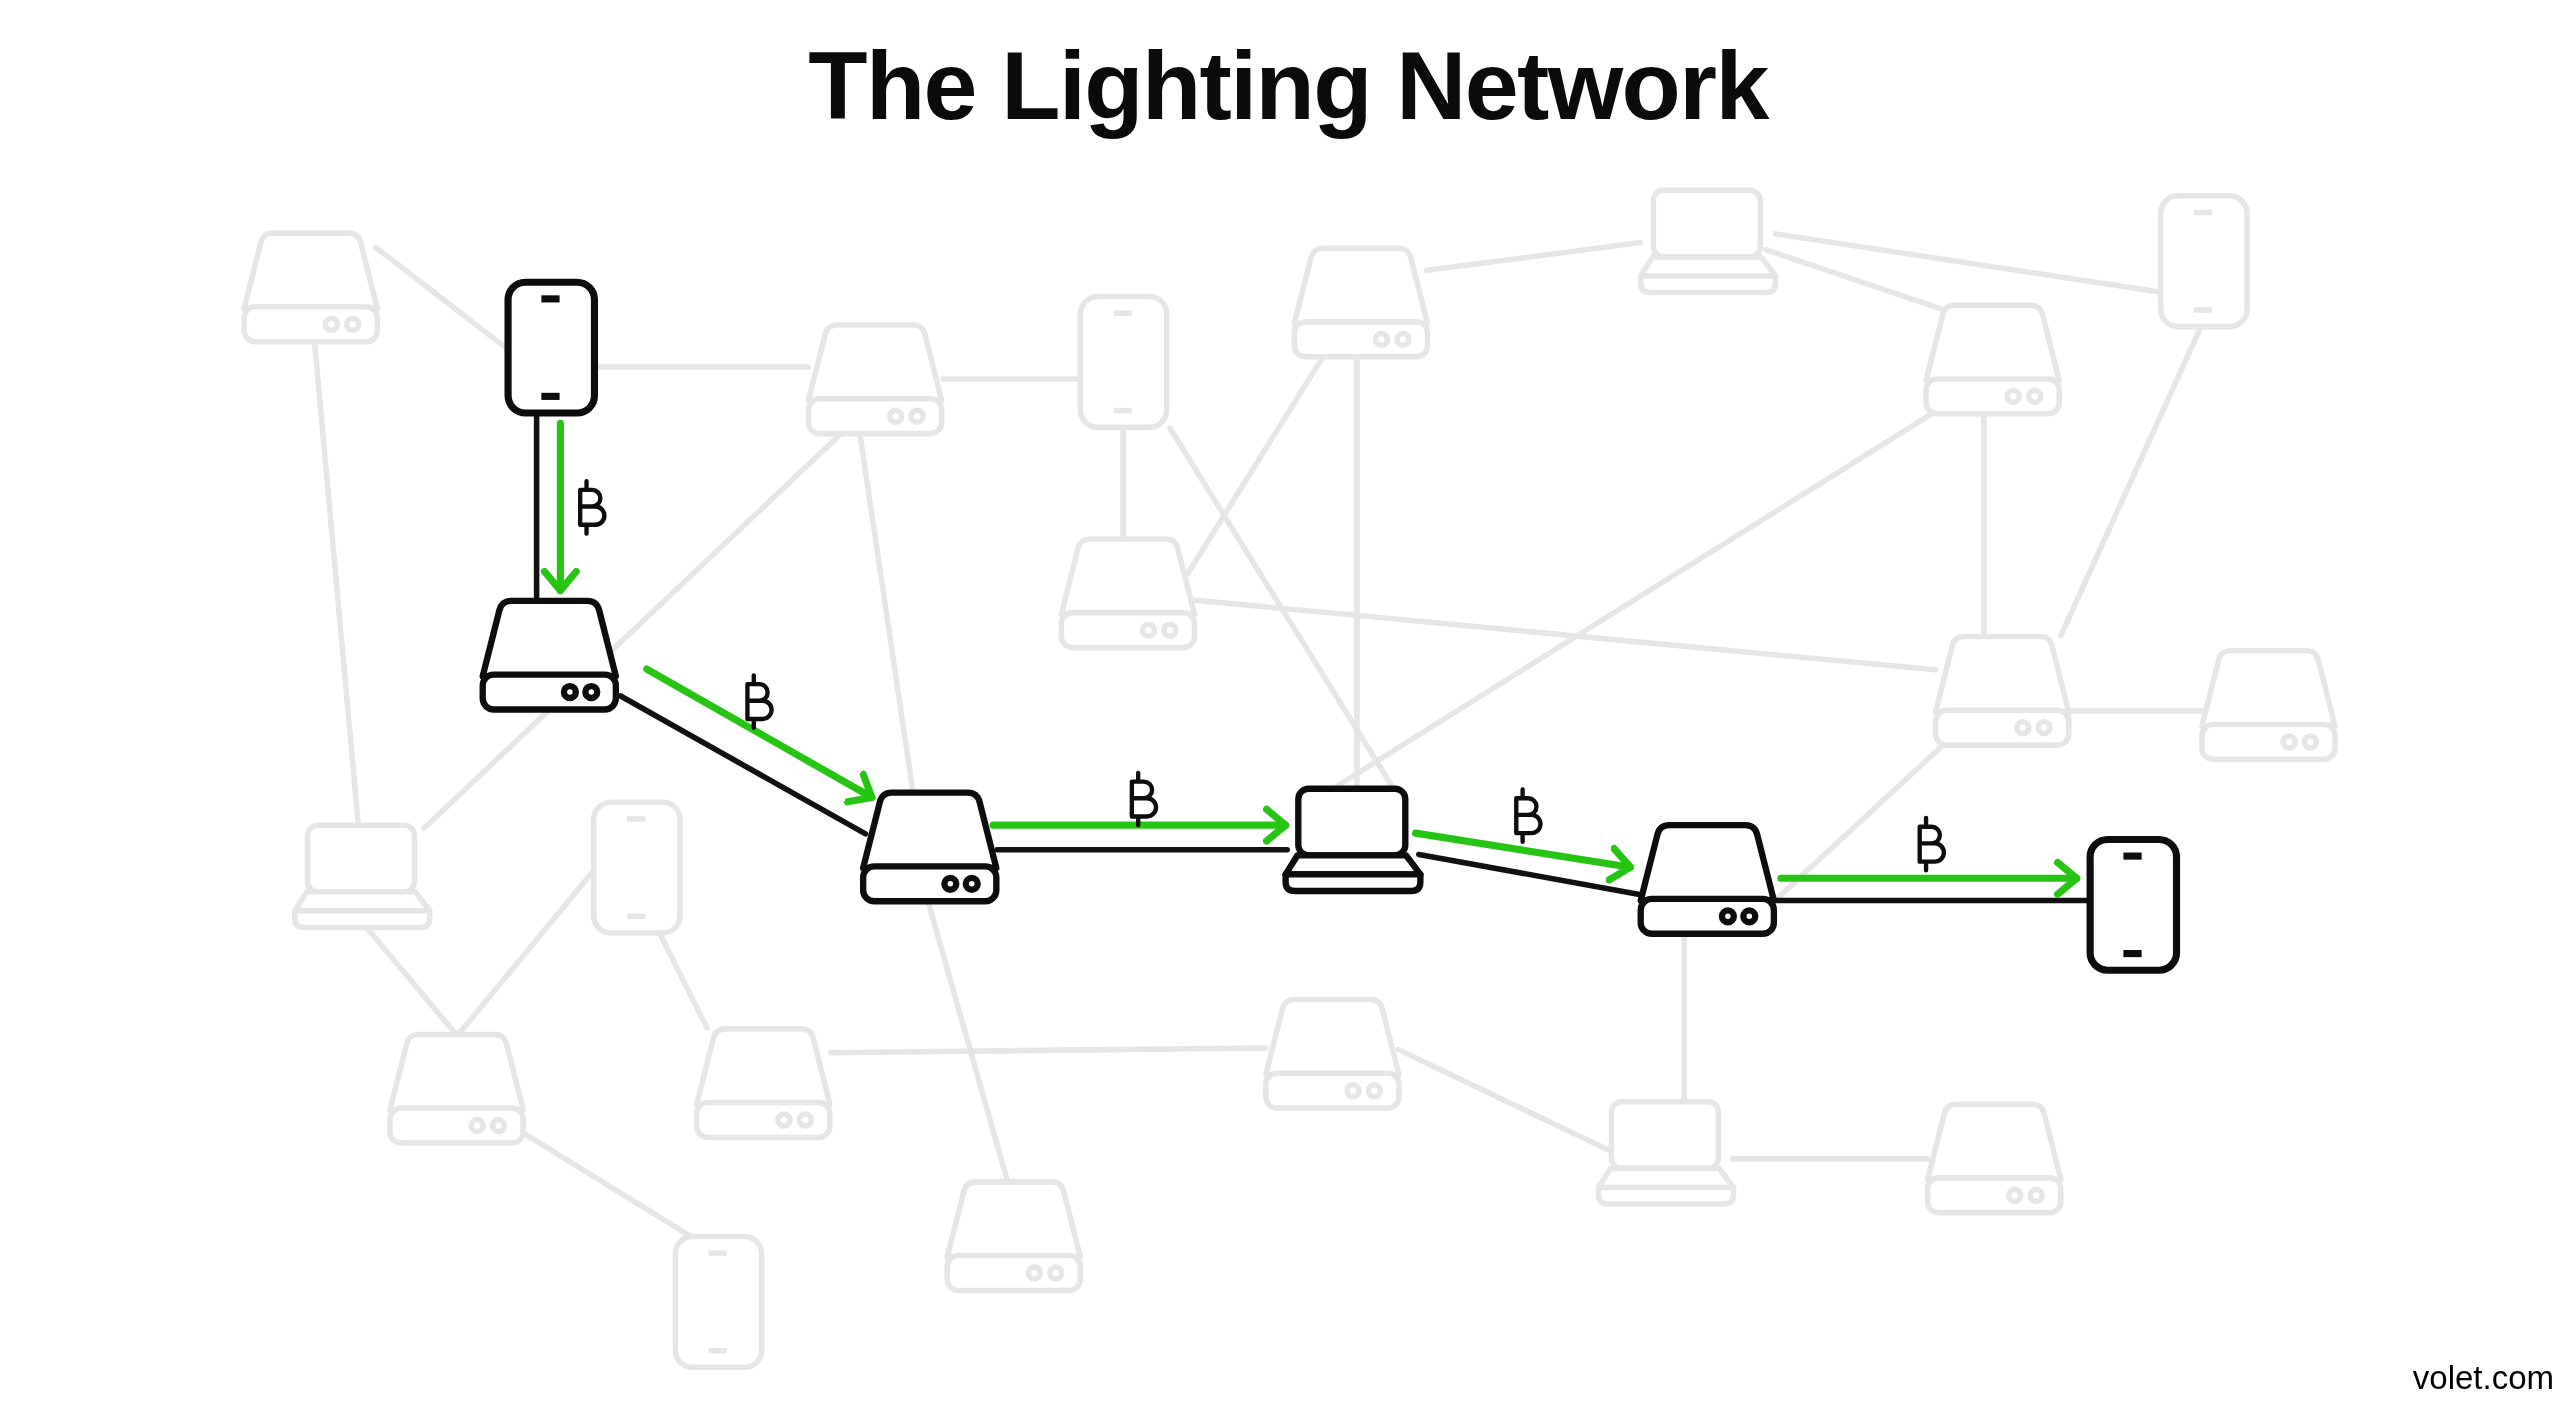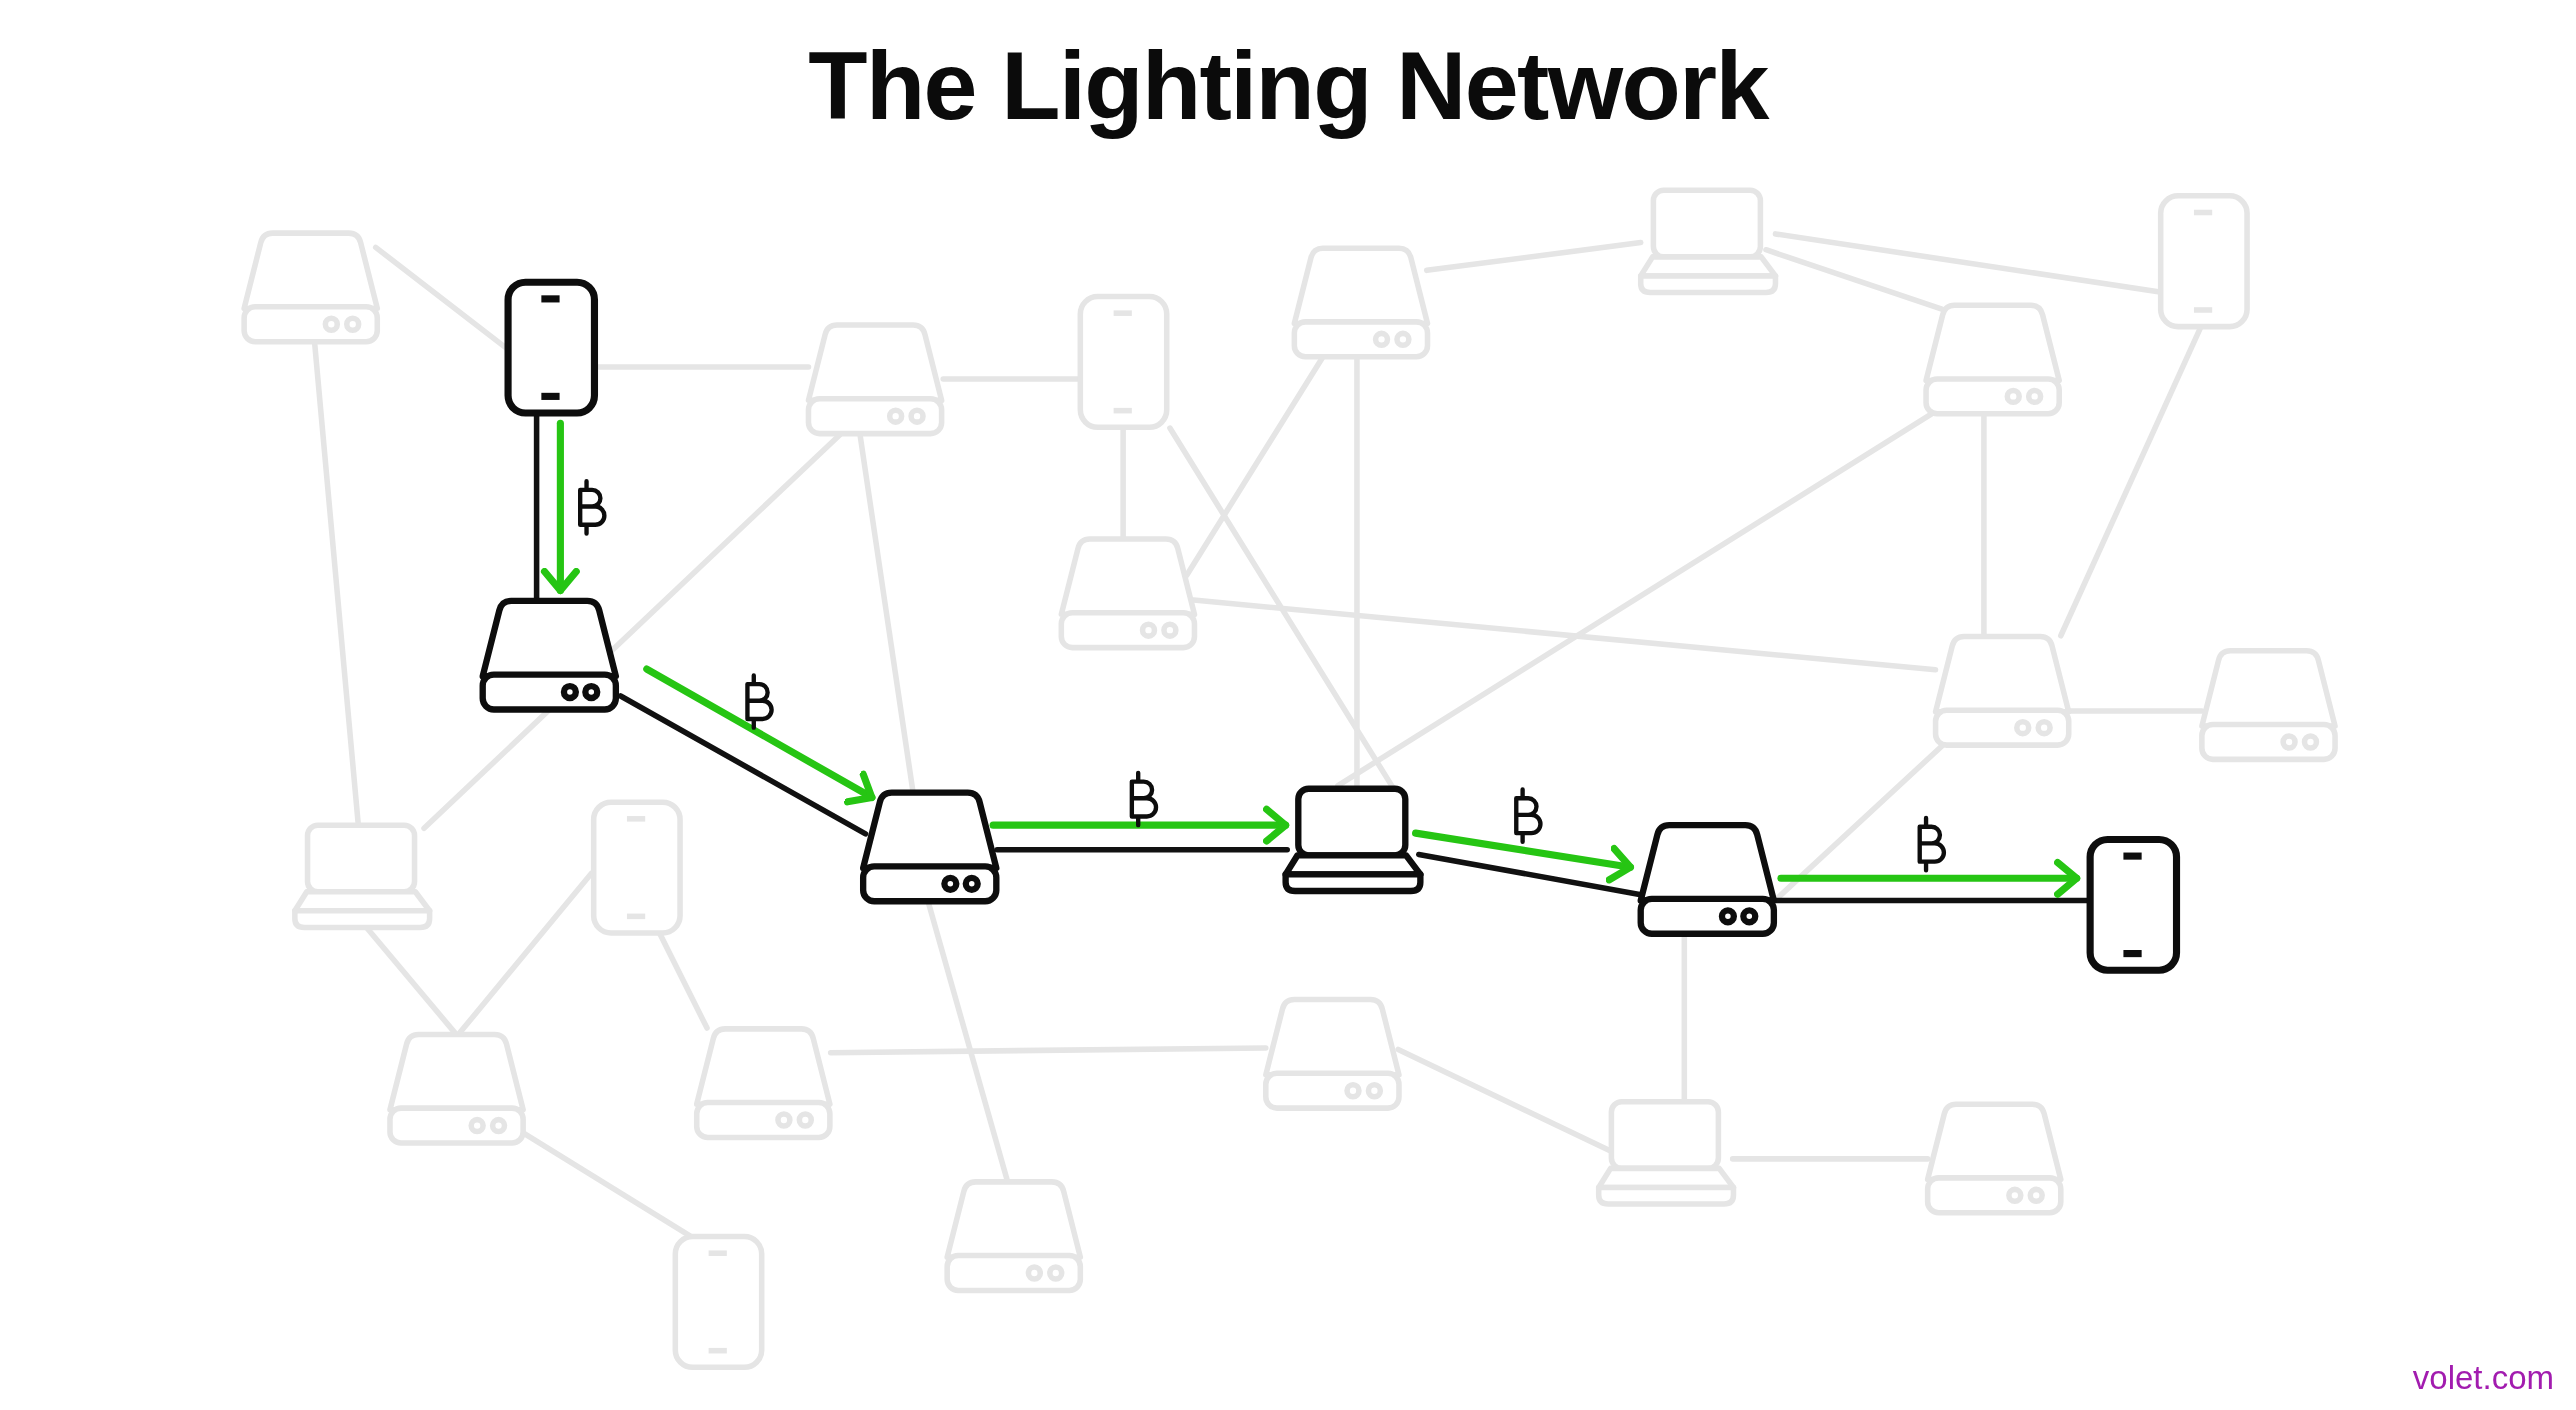--- a/index.html
+++ b/index.html
@@ -1,21 +1,21 @@
 <!DOCTYPE html>
 <html style="font-size:12.7px"><head>
 <meta charset="utf-8">
 <style>
   html,body{margin:0;padding:0;background:#fff;}
   .canvas{position:relative;width:2576px;height:1411px;background:#ffffff;overflow:hidden;
           font-family:"Liberation Sans",sans-serif;}
   .title{position:absolute;top:30px;left:0;width:100%;margin:0;text-align:center;
          font-size:97px;font-weight:700;letter-spacing:-1.6px;color:#0b0b0b;}
   .watermark{position:absolute;right:22px;bottom:14.3px;font-size:33px;font-weight:400;
-             color:#a21caf;text-align:right;}
+             color:#000000;text-align:right;}
   svg.diagram{position:absolute;left:0;top:0;}
   .faded-link{stroke:#e5e5e5;stroke-width:7;stroke-linecap:round;fill:none;}
   .dev-faded{stroke:#e5e5e5;stroke-width:7;}
   .dev-black{stroke:#0d0d0d;stroke-width:8;}
   .dev-black-phone{stroke:#0d0d0d;stroke-width:9;}
   .route-link{stroke:#111111;stroke-width:7;stroke-linecap:round;fill:none;}
   .pay-arrow{stroke:#26c513;stroke-width:9;stroke-linecap:round;fill:none;}
   .btc{stroke:#0d0d0d;stroke-width:5.5;stroke-linecap:round;stroke-linejoin:round;fill:none;}
 </style>
 </head>

